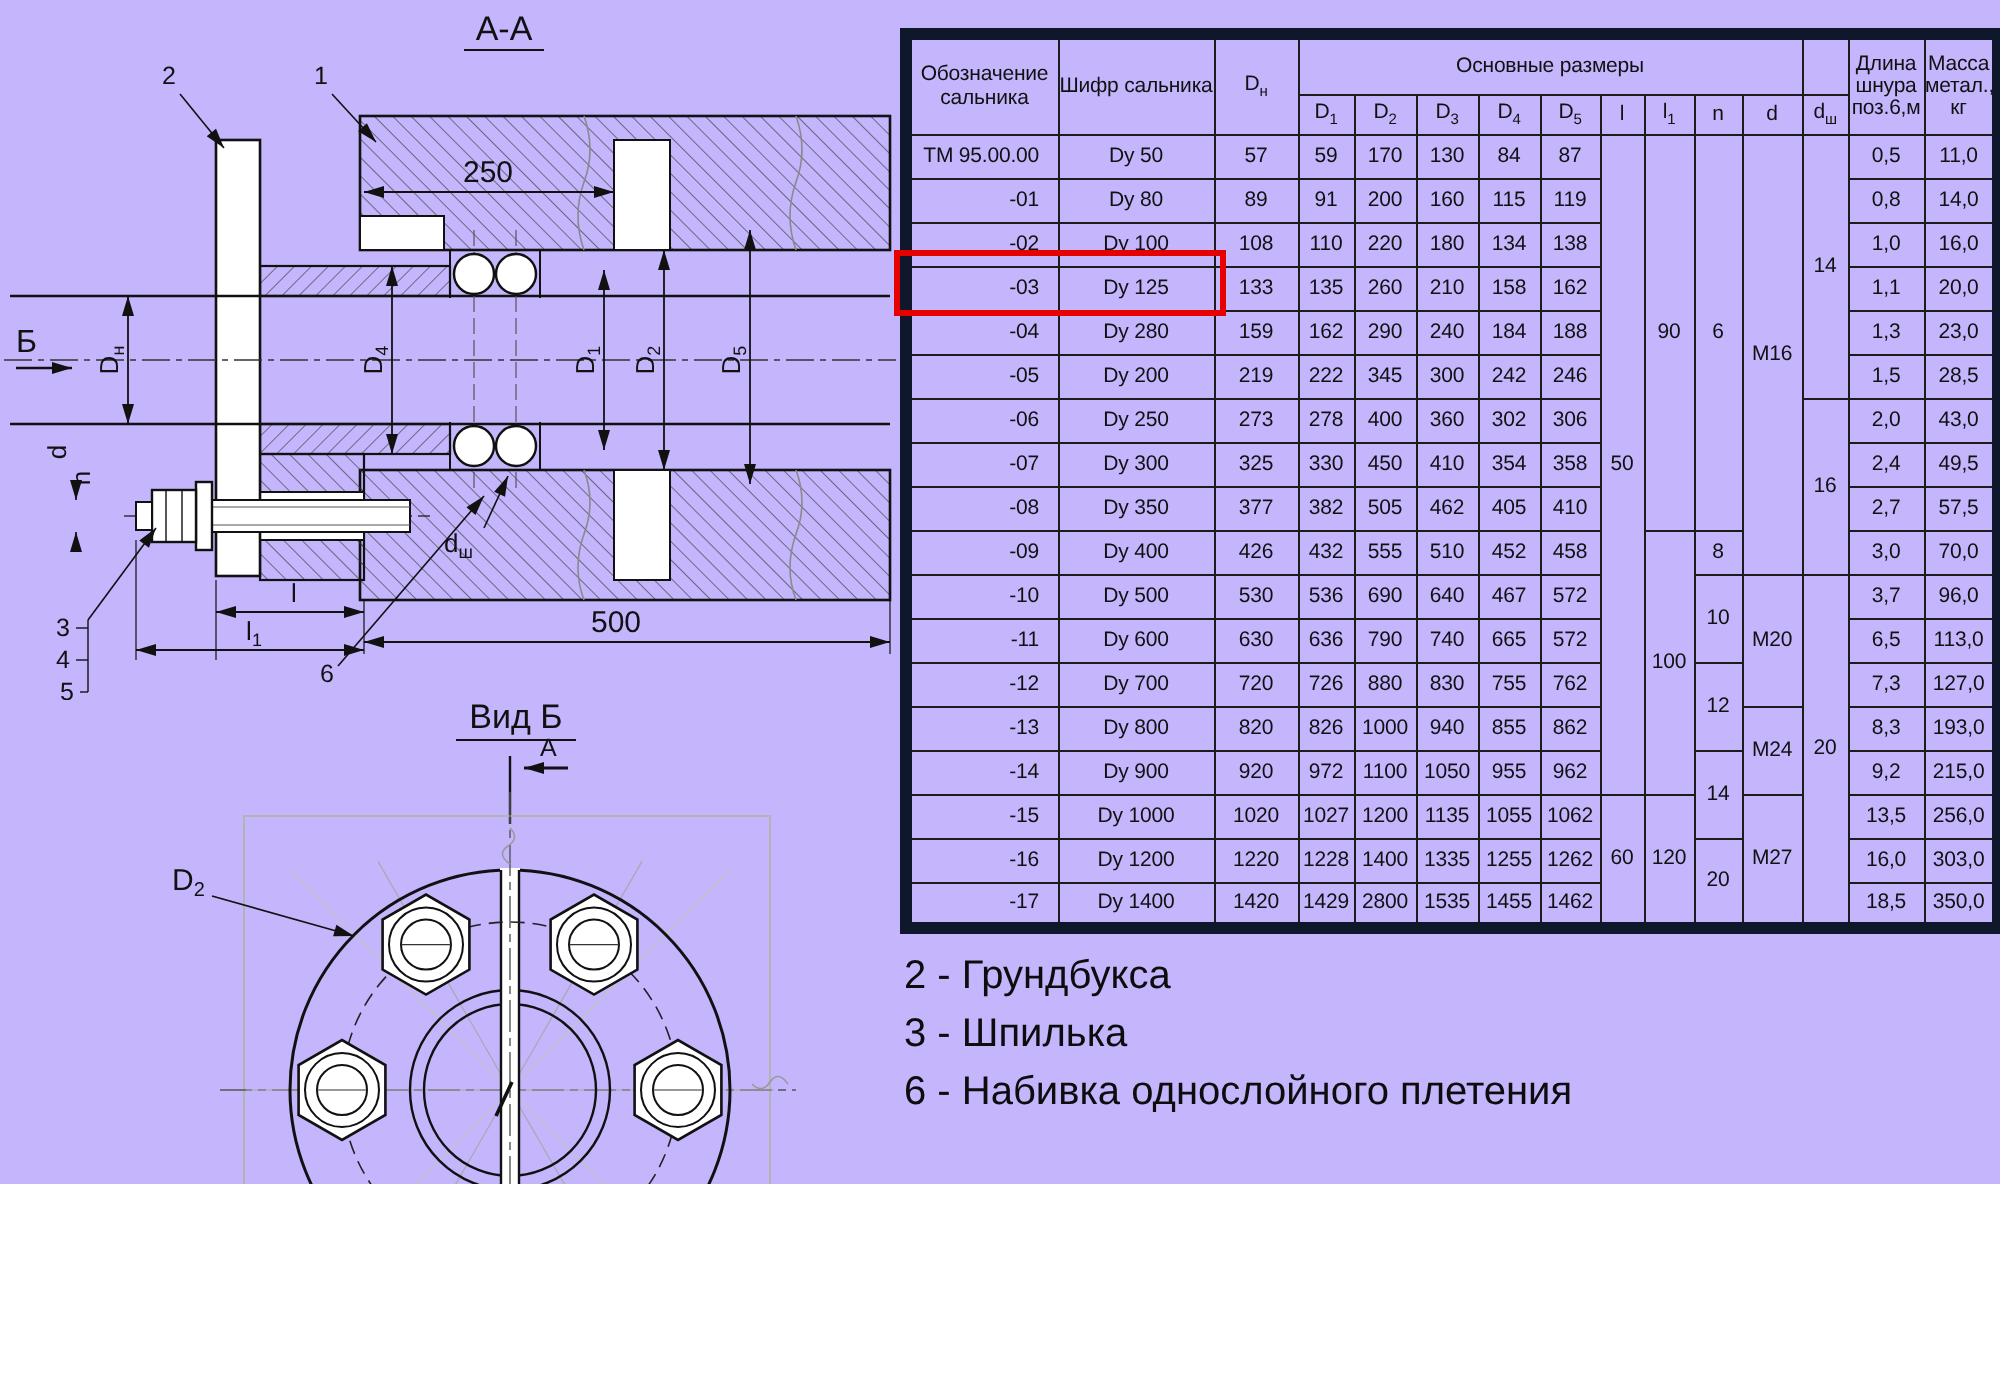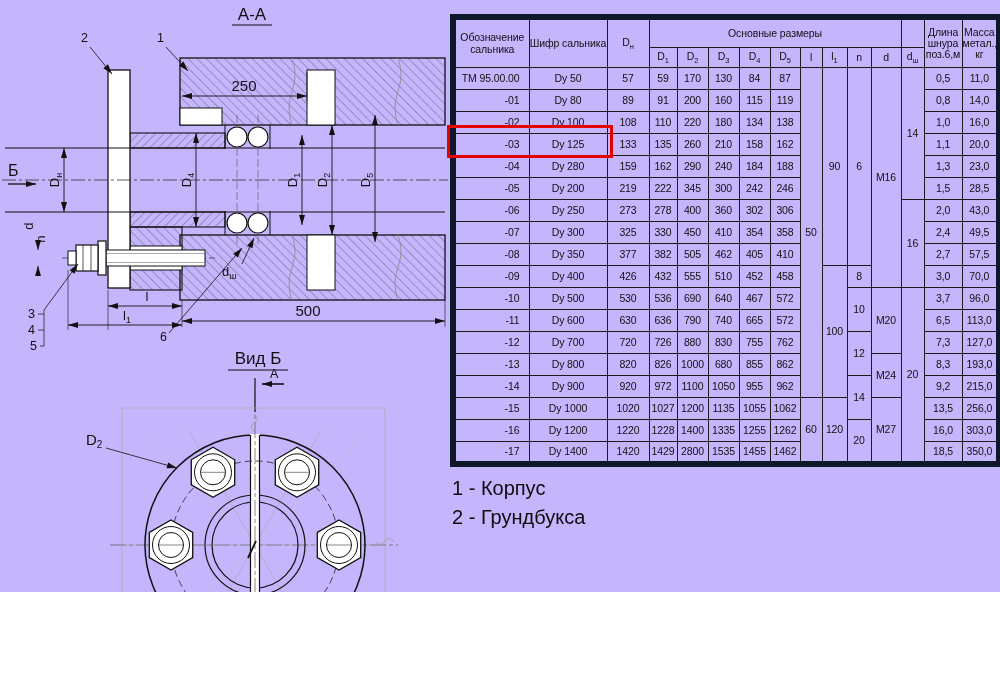--- a/index.html
+++ b/index.html
@@ -467,21 +467,21 @@
             <td rowspan="2">12</td>
             <td>7,3</td>
             <td>127,0</td>
           </tr>
           <tr>
             <td>-13</td>
             <td>Dy 800</td>
             <td>820</td>
             <td>826</td>
             <td>1000</td>
-            <td>680</td>
+            <td>940</td>
             <td>855</td>
             <td>862</td>
             <td rowspan="2">М24</td>
             <td>8,3</td>
             <td>193,0</td>
           </tr>
           <tr>
             <td>-14</td>
             <td>Dy 900</td>
             <td>920</td>
@@ -532,17 +532,18 @@
             <td>1455</td>
             <td>1462</td>
             <td>18,5</td>
             <td>350,0</td>
           </tr>
         </tbody>
     </table>
   </div>
 
   <div class="legend">
-    <div class="legend-item">1 - Корпус</div>
     <div class="legend-item">2 - Грундбукса</div>
+    <div class="legend-item">3 - Шпилька</div>
+    <div class="legend-item">6 - Набивка однослойного плетения</div>
   </div>
 
 </div>
 
 </body></html>

